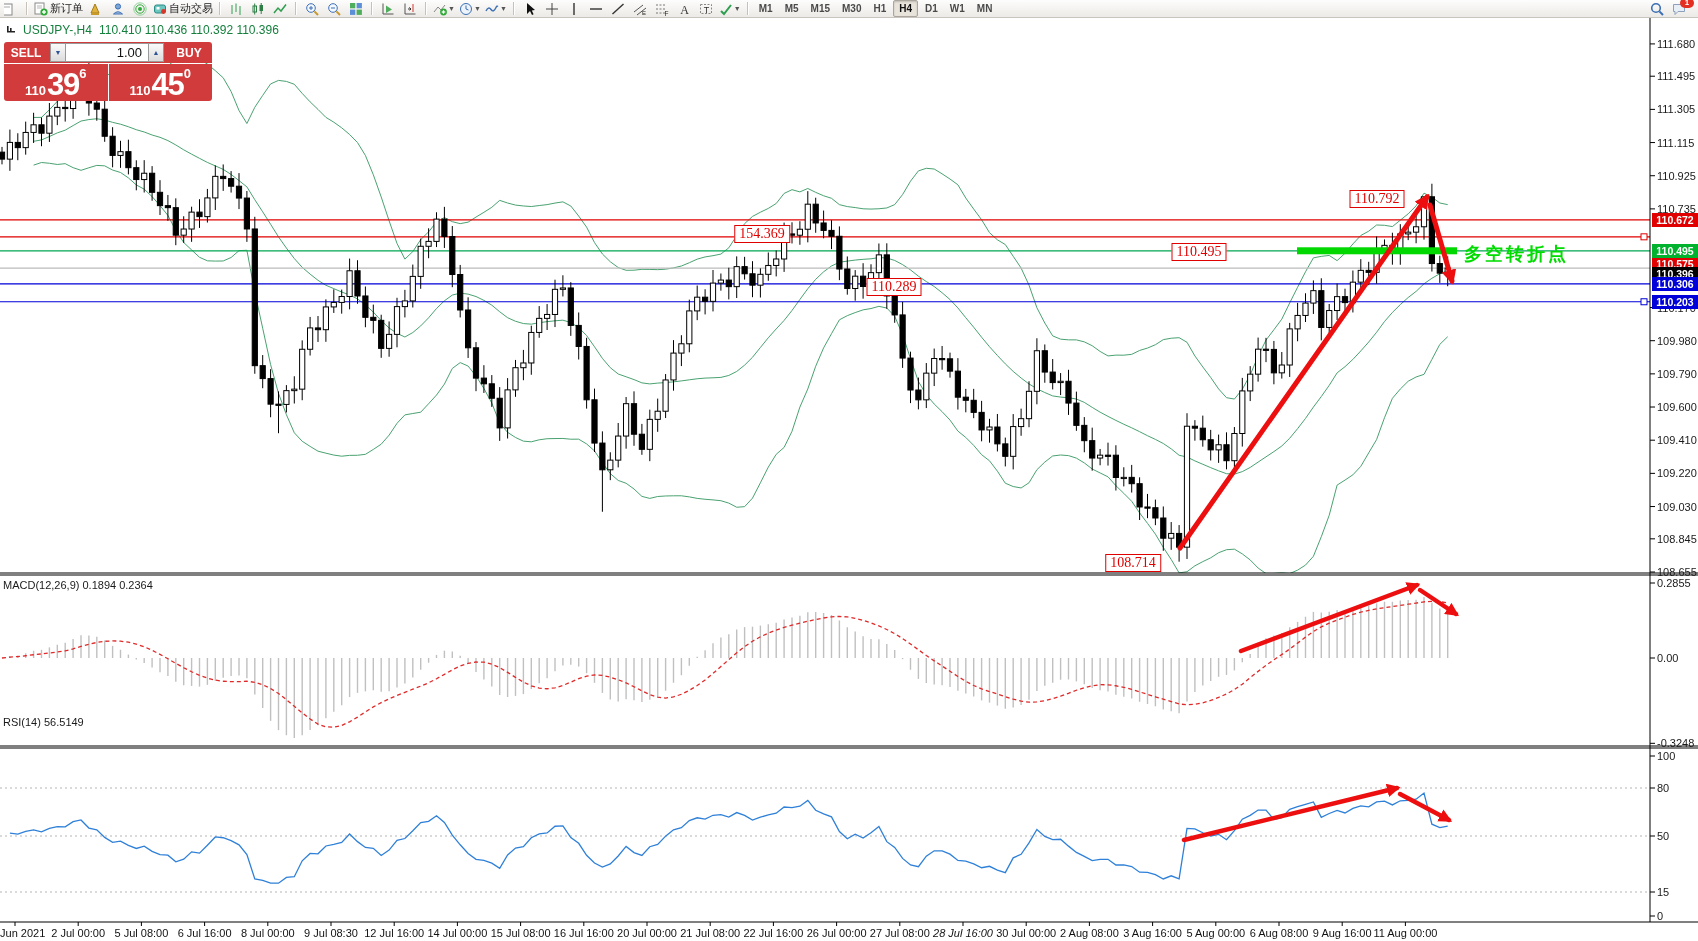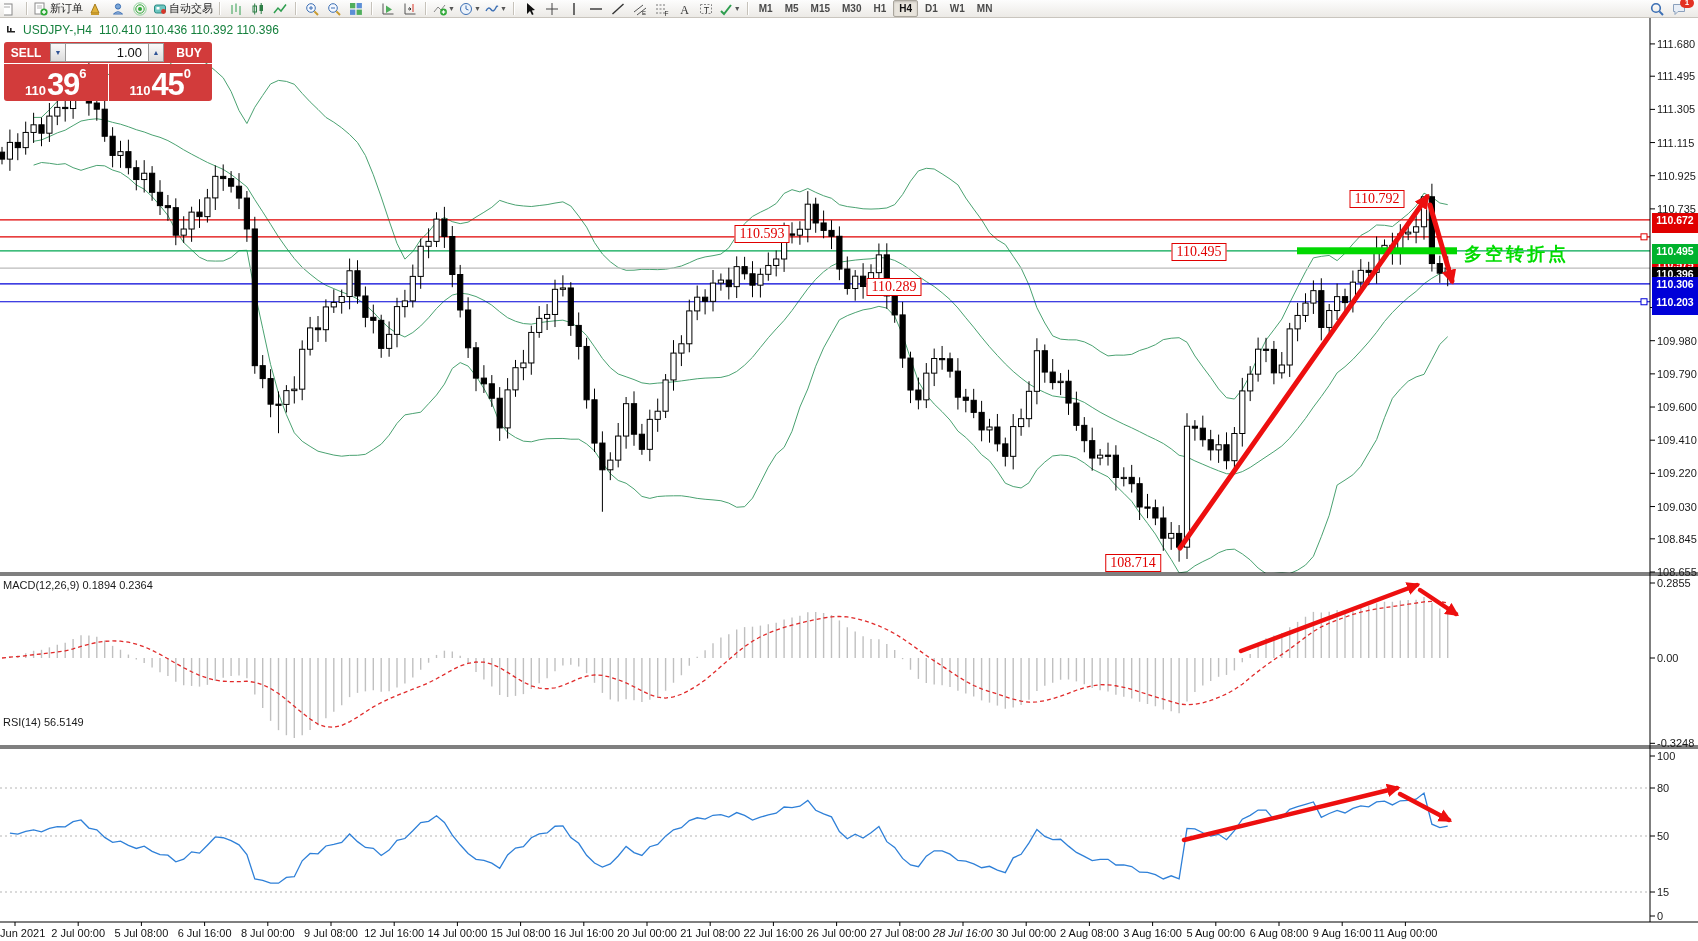--- a/index.html
+++ b/index.html
@@ -44,21 +44,21 @@
     justify-content:center;padding-bottom:2px;}
   .quote.sellq{margin-right:1px;border-radius:0 0 0 3px;}
   .quote.buyq{border-radius:0 0 3px 0;}
   .q-small{font-size:13px;font-weight:700;line-height:17px;margin-right:1px;}
   .q-big{font-size:31px;font-weight:700;line-height:29px;letter-spacing:-1px;}
   .q-sup{font-size:13px;font-weight:700;line-height:13px;align-self:flex-start;margin-top:3px;}
   
   .pane-label{position:absolute;z-index:20;font-size:11px;color:#1a1a1a;white-space:nowrap;}
   
   .tick-label{position:absolute;left:1657px;width:60px;font-size:11px;color:#1a1a1a;z-index:20;}
-  .price-badge{position:absolute;left:1652px;width:46px;height:20px;z-index:21;color:#fff;
+  .price-badge{position:absolute;left:1652px;width:46px;height:14px;z-index:21;color:#fff;
     font-size:10.5px;font-weight:700;text-align:center;line-height:14px;}
   .time-label{position:absolute;top:927px;font-size:11px;color:#111;z-index:20;transform:translateX(-50%);white-space:nowrap;}
   
   .ann-box{position:absolute;z-index:25;border:1px solid #e00000;color:#e00000;background:#fff;
     font-family:"Liberation Serif","DejaVu Serif",serif;font-size:14px;text-align:center;
     transform:translate(-50%,-50%);padding:0 4px;line-height:16px;}
   #turning-text{position:absolute;z-index:25;font-size:18px;font-weight:700;letter-spacing:3px;white-space:nowrap;}
 </style>
 </head>
 <body>
@@ -1002,37 +1002,37 @@
       <div class="price-badge" style="top: 229.82px; background: rgb(224, 0, 0); margin-top: 27px;">110.575</div>
       <div class="price-badge" style="top: 243.786px; background: rgb(0, 178, 45);">110.495</div>
       <div class="price-badge" style="top: 267px; background: rgb(0, 0, 0);">110.396</div>
       <div class="price-badge" style="top: 276.78px; background: rgb(0, 0, 216);">110.306</div>
       <div class="price-badge" style="top: 294.761px; background: rgb(0, 0, 216);">110.203</div>
       <div class="time-label" style="left: 15px;">30 Jun 2021</div>
       <div class="time-label" style="left: 78.2px;">2 Jul 00:00</div>
       <div class="time-label" style="left: 141.4px;">5 Jul 08:00</div>
       <div class="time-label" style="left: 204.6px;">6 Jul 16:00</div>
       <div class="time-label" style="left: 267.8px;">8 Jul 00:00</div>
-      <div class="time-label" style="left: 331px;">9 Jul 08:00</div>
+      <div class="time-label" style="left: 331px;">9 Jul 08:30</div>
       <div class="time-label" style="left: 394.2px;">12 Jul 16:00</div>
       <div class="time-label" style="left: 457.4px;">14 Jul 00:00</div>
       <div class="time-label" style="left: 520.6px;">15 Jul 08:00</div>
       <div class="time-label" style="left: 583.8px;">16 Jul 16:00</div>
       <div class="time-label" style="left: 647px;">20 Jul 00:00</div>
       <div class="time-label" style="left: 710.2px;">21 Jul 08:00</div>
       <div class="time-label" style="left: 773.4px;">22 Jul 16:00</div>
       <div class="time-label" style="left: 836.6px;">26 Jul 00:00</div>
       <div class="time-label" style="left: 899.8px;">27 Jul 08:00</div>
       <div class="time-label" style="left: 963px; font-style: italic;">28 Jul 16:00</div>
       <div class="time-label" style="left: 1026.2px;">30 Jul 00:00</div>
       <div class="time-label" style="left: 1089.4px;">2 Aug 08:00</div>
       <div class="time-label" style="left: 1152.6px;">3 Aug 16:00</div>
       <div class="time-label" style="left: 1215.8px;">5 Aug 00:00</div>
       <div class="time-label" style="left: 1279px;">6 Aug 08:00</div>
       <div class="time-label" style="left: 1342.2px;">9 Aug 16:00</div>
       <div class="time-label" style="left: 1405.4px;">11 Aug 00:00</div>
       <div class="ann-box" style="left: 1377px; top: 199px;">110.792</div>
-      <div class="ann-box" style="left: 762px; top: 234px;">110.593</div>
+      <div class="ann-box" style="left: 762px; top: 234px;">154.369</div>
       <div class="ann-box" style="left: 1199px; top: 252px;">110.495</div>
       <div class="ann-box" style="left: 894px; top: 287px;">110.289</div>
       <div class="ann-box" style="left: 1133px; top: 563px;">108.714</div>
     </div>
 </div>
 
 </body></html>

